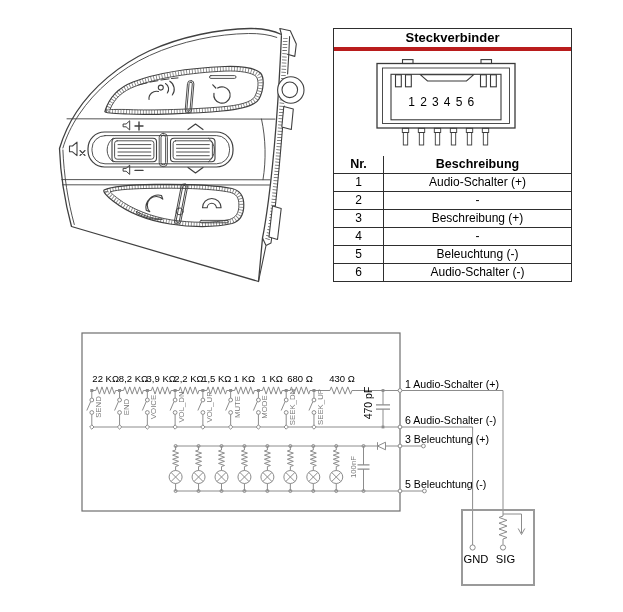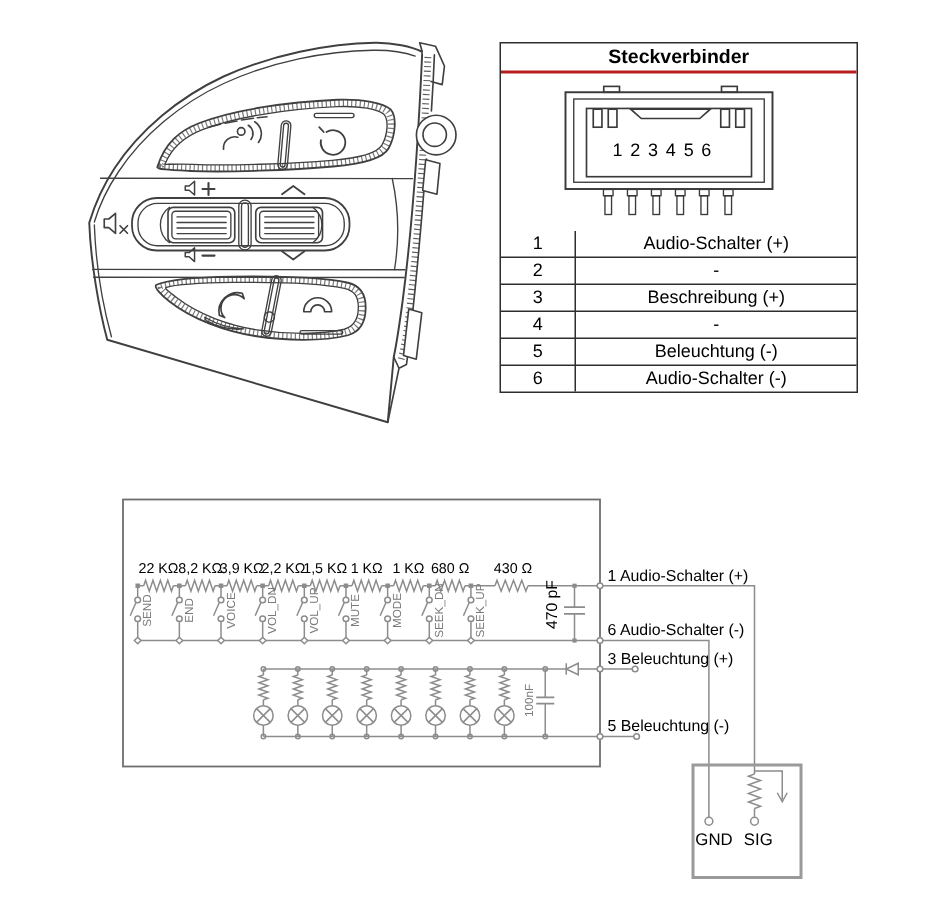--- a/index.html
+++ b/index.html
@@ -3,21 +3,21 @@
 <meta charset="utf-8">
 <style>
   html,body{margin:0;padding:0;background:#ffffff;}
   .page{position:relative;width:623px;height:612px;background:#fff;overflow:hidden;
         font-family:"Liberation Sans","DejaVu Sans",sans-serif;color:#000;}
   svg{display:block;}
   .abs{position:absolute;}
   
   .panel{position:absolute;left:333px;top:28px;width:237px;border:1px solid #2e2e2e;background:#fff;}
   .panel-title{height:16px;line-height:16px;text-align:center;font-weight:bold;font-size:13px;
-               border-bottom:2px solid #b91c1c;padding:1px 0;}
+               border-bottom:4px solid #b91c1c;padding:1px 0;}
   .panel-fig{height:105px;}
   table.pin-table{border-collapse:collapse;width:100%;table-layout:fixed;}
   table.pin-table td,table.pin-table th{border:1px solid #2e2e2e;text-align:center;
         font-size:12px;padding:0;height:17px;line-height:17px;overflow:hidden;}
   table.pin-table tr>*:first-child{width:49px;}
   table.pin-table th{font-weight:bold;font-size:12.5px;}
   table.pin-table td:first-child,table.pin-table th:first-child{border-left:none;}
   table.pin-table td:last-child,table.pin-table th:last-child{border-right:none;}
   table.pin-table tr:last-child td{border-bottom:none;}
   table.pin-table tr:first-child>*{border-top:none;}
@@ -246,20 +246,24 @@
               <rect x="467.3" y="124.3" width="6.4" height="4.2"></rect>
               <rect x="468.3" y="128.5" width="4.4" height="12.5"></rect>
               <rect x="483.3" y="124.3" width="6.4" height="4.2"></rect>
               <rect x="484.3" y="128.5" width="4.4" height="12.5"></rect>
             </g>
         </g>
       </svg>
     </div>
     <table class="pin-table">
       <tbody>
+          <tr>
+        <th>Nr.</th>
+        <th>Beschreibung</th>
+      </tr>
       <tr>
         <td>1</td>
         <td>Audio-Schalter (+)</td>
       </tr>
       <tr>
         <td>2</td>
         <td>-</td>
       </tr>
       <tr>
         <td>3</td>

